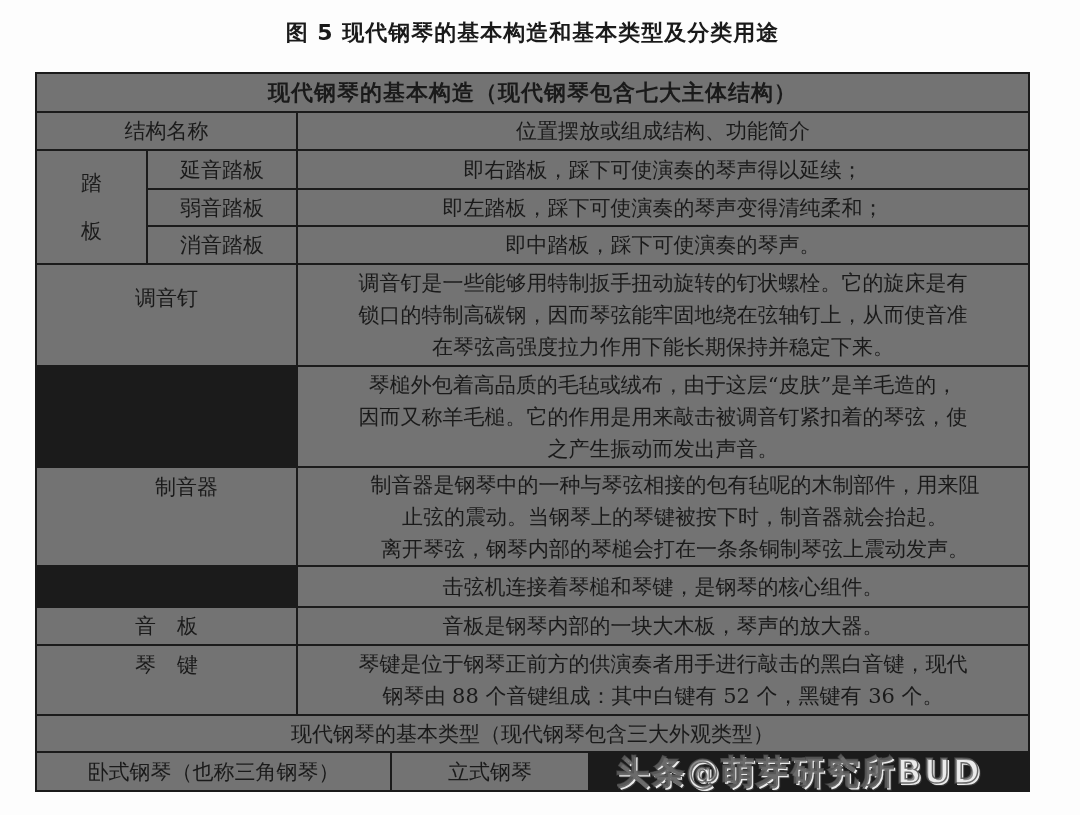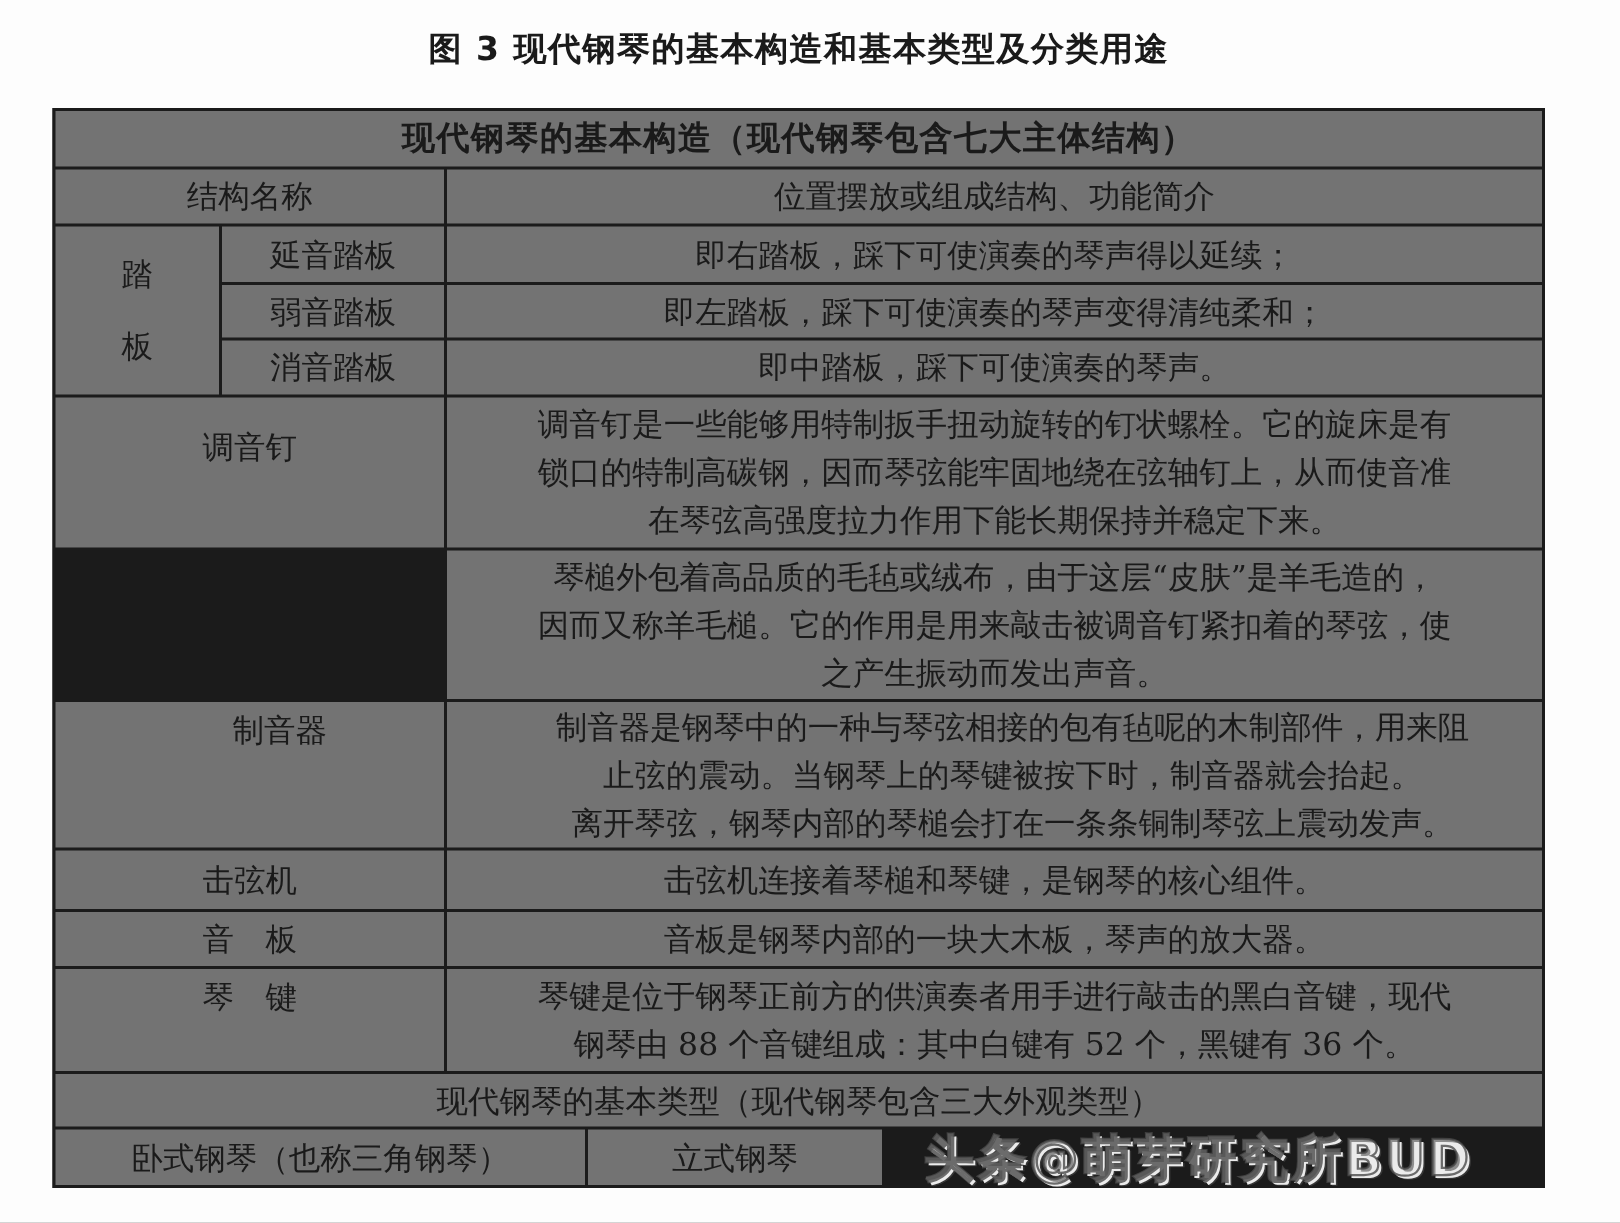--- a/index.html
+++ b/index.html
@@ -100,21 +100,21 @@
     -webkit-text-stroke: 1.5px rgba(75, 75, 75, 0.8);
     text-shadow: 2px 2px 0 rgba(255,255,255,0.9), 3px 3px 0 rgba(90,90,90,0.45);
     white-space: nowrap;
   }
 </style>
 </head>
 <body>
 
 <div id="page">
 
-  <div id="figure-title">图 3  现代钢琴的基本构造和基本类型及分类用途</div>
+  <div id="figure-title">图 5  现代钢琴的基本构造和基本类型及分类用途</div>
 
   <div id="main-table">
 
     <div class="cell bold-header g-r1">现代钢琴的基本构造（现代钢琴包含七大主体结构）</div>
 
     <div class="cell g-r2a">结构名称</div>
     <div class="cell g-r2b">位置摆放或组成结构、功能简介</div>
 
     <div class="cell pedal-group g-ped">
       <span>踏</span>
@@ -137,21 +137,20 @@
 
     <div class="cell g-c2d">琴槌外包着高品质的毛毡或绒布，由于这层“皮肤”是羊毛造的，
 因而又称羊毛槌。它的作用是用来敲击被调音钉紧扣着的琴弦，使
 之产生振动而发出声音。</div>
 
     <div class="cell v-top g-c3n">制音器</div>
     <div class="cell g-c3d">制音器是钢琴中的一种与琴弦相接的包有毡呢的木制部件，用来阻
 止弦的震动。当钢琴上的琴键被按下时，制音器就会抬起。
 离开琴弦，钢琴内部的琴槌会打在一条条铜制琴弦上震动发声。</div>
 
-    <div class="cell g-c4n">击弦机</div>
     <div class="cell g-c4d">击弦机连接着琴槌和琴键，是钢琴的核心组件。</div>
 
     <div class="cell g-c5n">音　板</div>
     <div class="cell g-c5d">音板是钢琴内部的一块大木板，琴声的放大器。</div>
 
     <div class="cell v-top g-c6n">琴　键</div>
     <div class="cell g-c6d">琴键是位于钢琴正前方的供演奏者用手进行敲击的黑白音键，现代
 钢琴由 88 个音键组成：其中白键有 52 个，黑键有 36 个。</div>
 
     <div class="cell g-r12">现代钢琴的基本类型（现代钢琴包含三大外观类型）</div>

